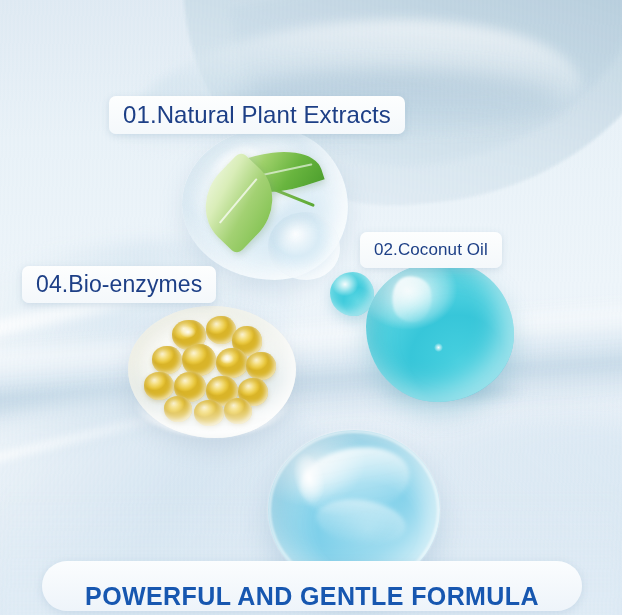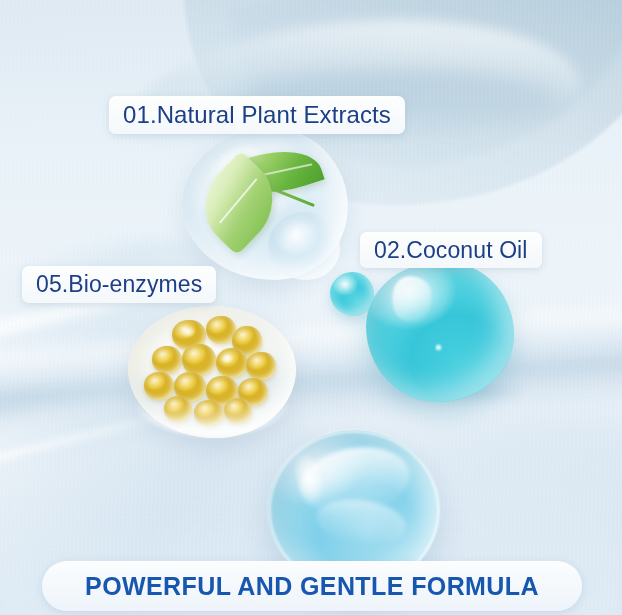--- a/index.html
+++ b/index.html
@@ -318,29 +318,29 @@
     display:flex; align-items:center;
     background:linear-gradient(180deg,#fdfefe 0%, #f4f8fb 100%);
     border-radius:7px;
     padding:0 14px;
     color:#1d3f86;
     white-space:nowrap;
     box-shadow:0 2px 7px rgba(120,155,185,.25);
     letter-spacing:.1px;
   }
   #label-1 { left:109px; top:96px;  height:38px; font-size:24px; }
-  #label-2 { left:360px; top:232px; height:36px; font-size:23px; }
+  #label-2 { left:360px; top:232px; height:36px; font-size:17px; }
   #label-3 { left:22px;  top:266px; height:37px; font-size:23px; }
   #label-4 { left:299px; top:389px; height:37px; font-size:23px; }
 
   #banner {
     position:absolute;
     left:42px; top:561px;
     width:540px; height:50px;
-    display:flex; align-items:center; justify-content:center;
+    display:flex; align-items:flex-end; justify-content:center;
     background:linear-gradient(180deg,#fbfdfe 0%, #eef4fa 100%);
     border-radius:25px;
     box-shadow:0 2px 8px rgba(120,155,185,.22);
   }
   #banner .txt {
     font-size:25px; font-weight:bold;
     color:#1757b0; letter-spacing:.4px;
   }
 </style>
 </head>
@@ -402,20 +402,20 @@
   <div class="sphere-ring"></div>
   <div class="sphere-hl"></div>
 
   <div class="pill" id="label-1">
     <span>01.Natural Plant Extracts</span>
   </div>
   <div class="pill" id="label-2">
     <span>02.Coconut Oil</span>
   </div>
   <div class="pill" id="label-3">
-    <span>05.Bio-enzymes</span>
+    <span>04.Bio-enzymes</span>
   </div>
 
   <div id="banner">
     <span class="txt">POWERFUL AND GENTLE FORMULA</span>
   </div>
 
 </div>
 
 </body></html>

